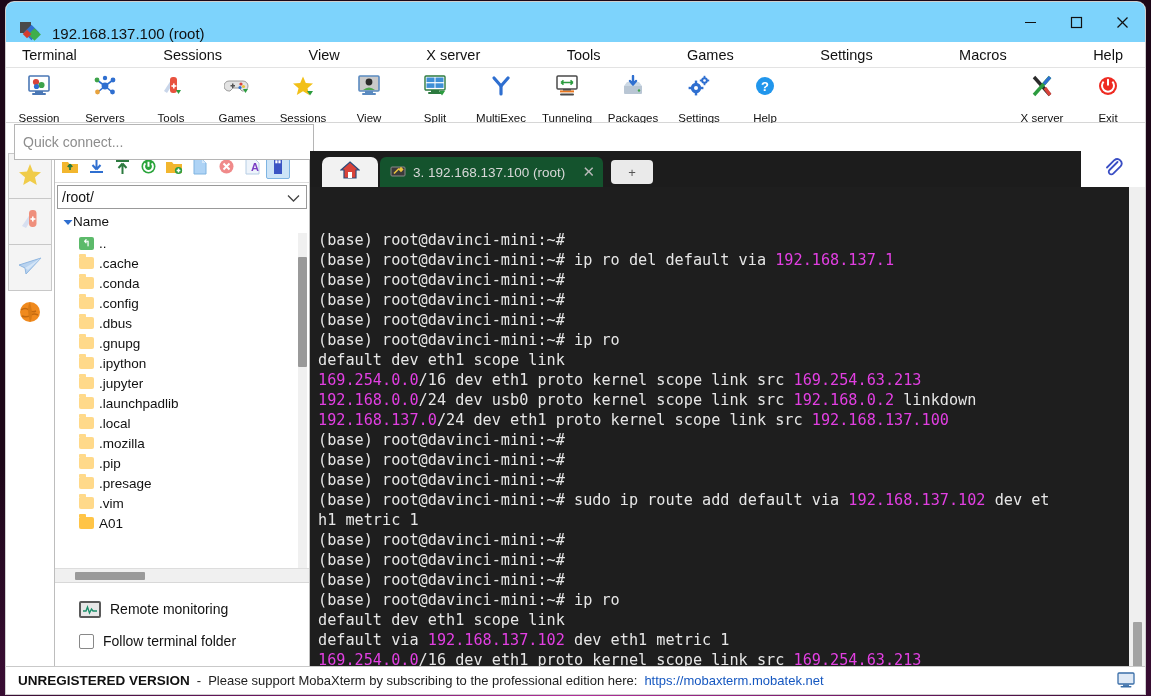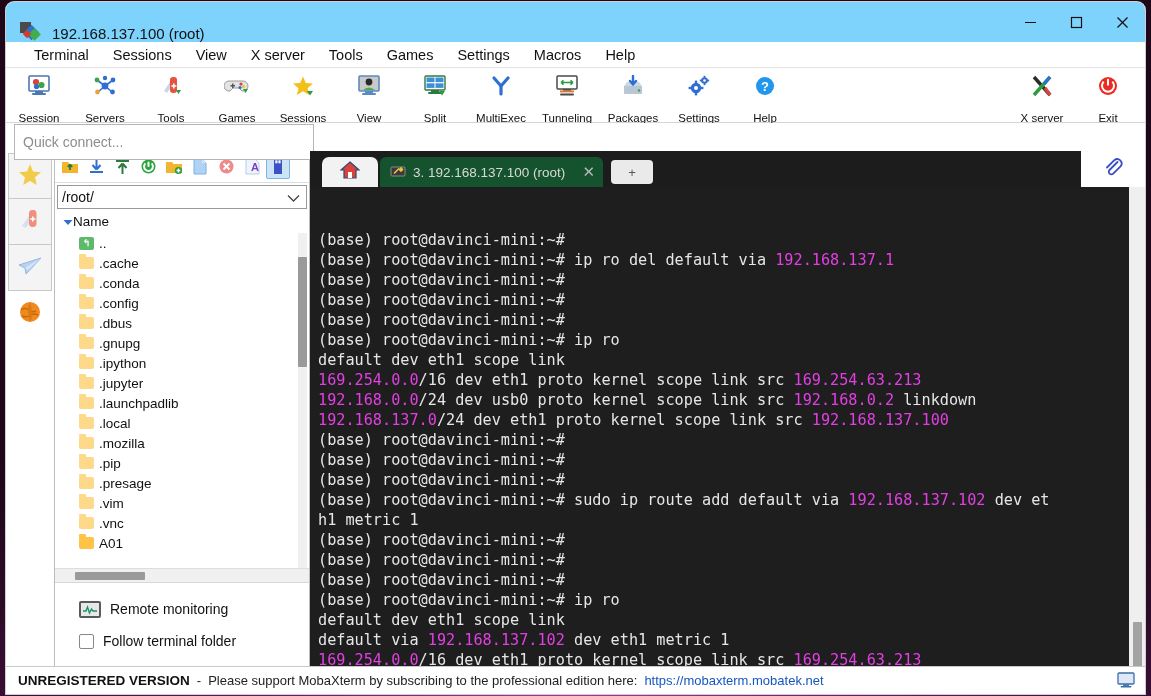--- a/index.html
+++ b/index.html
@@ -36,21 +36,21 @@
   .app-icon .b{left:6px;top:5px;background:#2f6fd0;transform:rotate(45deg);}
   .app-icon .c{left:10px;top:8px;background:#3fae4b;transform:rotate(45deg);width:9px;height:9px;}
   .app-icon .d{left:4px;top:9px;background:#d33b2e;width:6px;height:6px;transform:rotate(45deg);}
   .title-text{font-size:15px;color:#111;}
   .win-buttons{position:absolute;right:0;top:0;height:40px;display:flex;}
   .win-btn{width:46px;height:40px;display:flex;align-items:center;justify-content:center;cursor:default;}
   .win-btn svg{display:block;}
   
   .menubar{
     height:26px;flex:0 0 26px;display:flex;align-items:center;
-    padding-left:26px;background:#fff;border-bottom:1px solid #e3e3e3;
+    padding-left:14px;background:#fff;border-bottom:1px solid #e3e3e3;justify-content:space-between;
   }
   .menu-item{font-size:14.5px;color:#111;margin-right:20px;cursor:default;padding:2px 2px;}
   
   .toolbar{
     height:55px;flex:0 0 55px;background:#fff;display:flex;align-items:flex-start;
     padding-top:3px;position:relative;border-bottom:1px solid #d6d6d6;
   }
   .tool{
     width:66px;display:flex;flex-direction:column;align-items:center;cursor:default;padding-top:2px;
   }
@@ -549,24 +549,20 @@
           </div>
         <div class="frow">
             <span class="folder"></span>
             <span>.presage</span>
           </div>
         <div class="frow">
             <span class="folder"></span>
             <span>.vim</span>
           </div>
         <div class="frow">
-            <span class="folder"></span>
-            <span>.vnc</span>
-          </div>
-        <div class="frow">
             <span class="folder dark"></span>
             <span>A01</span>
           </div>
       </div>
 
       <div class="hsb-track">
         <div class="hsb"></div>
       </div>
 
       <div class="sftp-foot">

